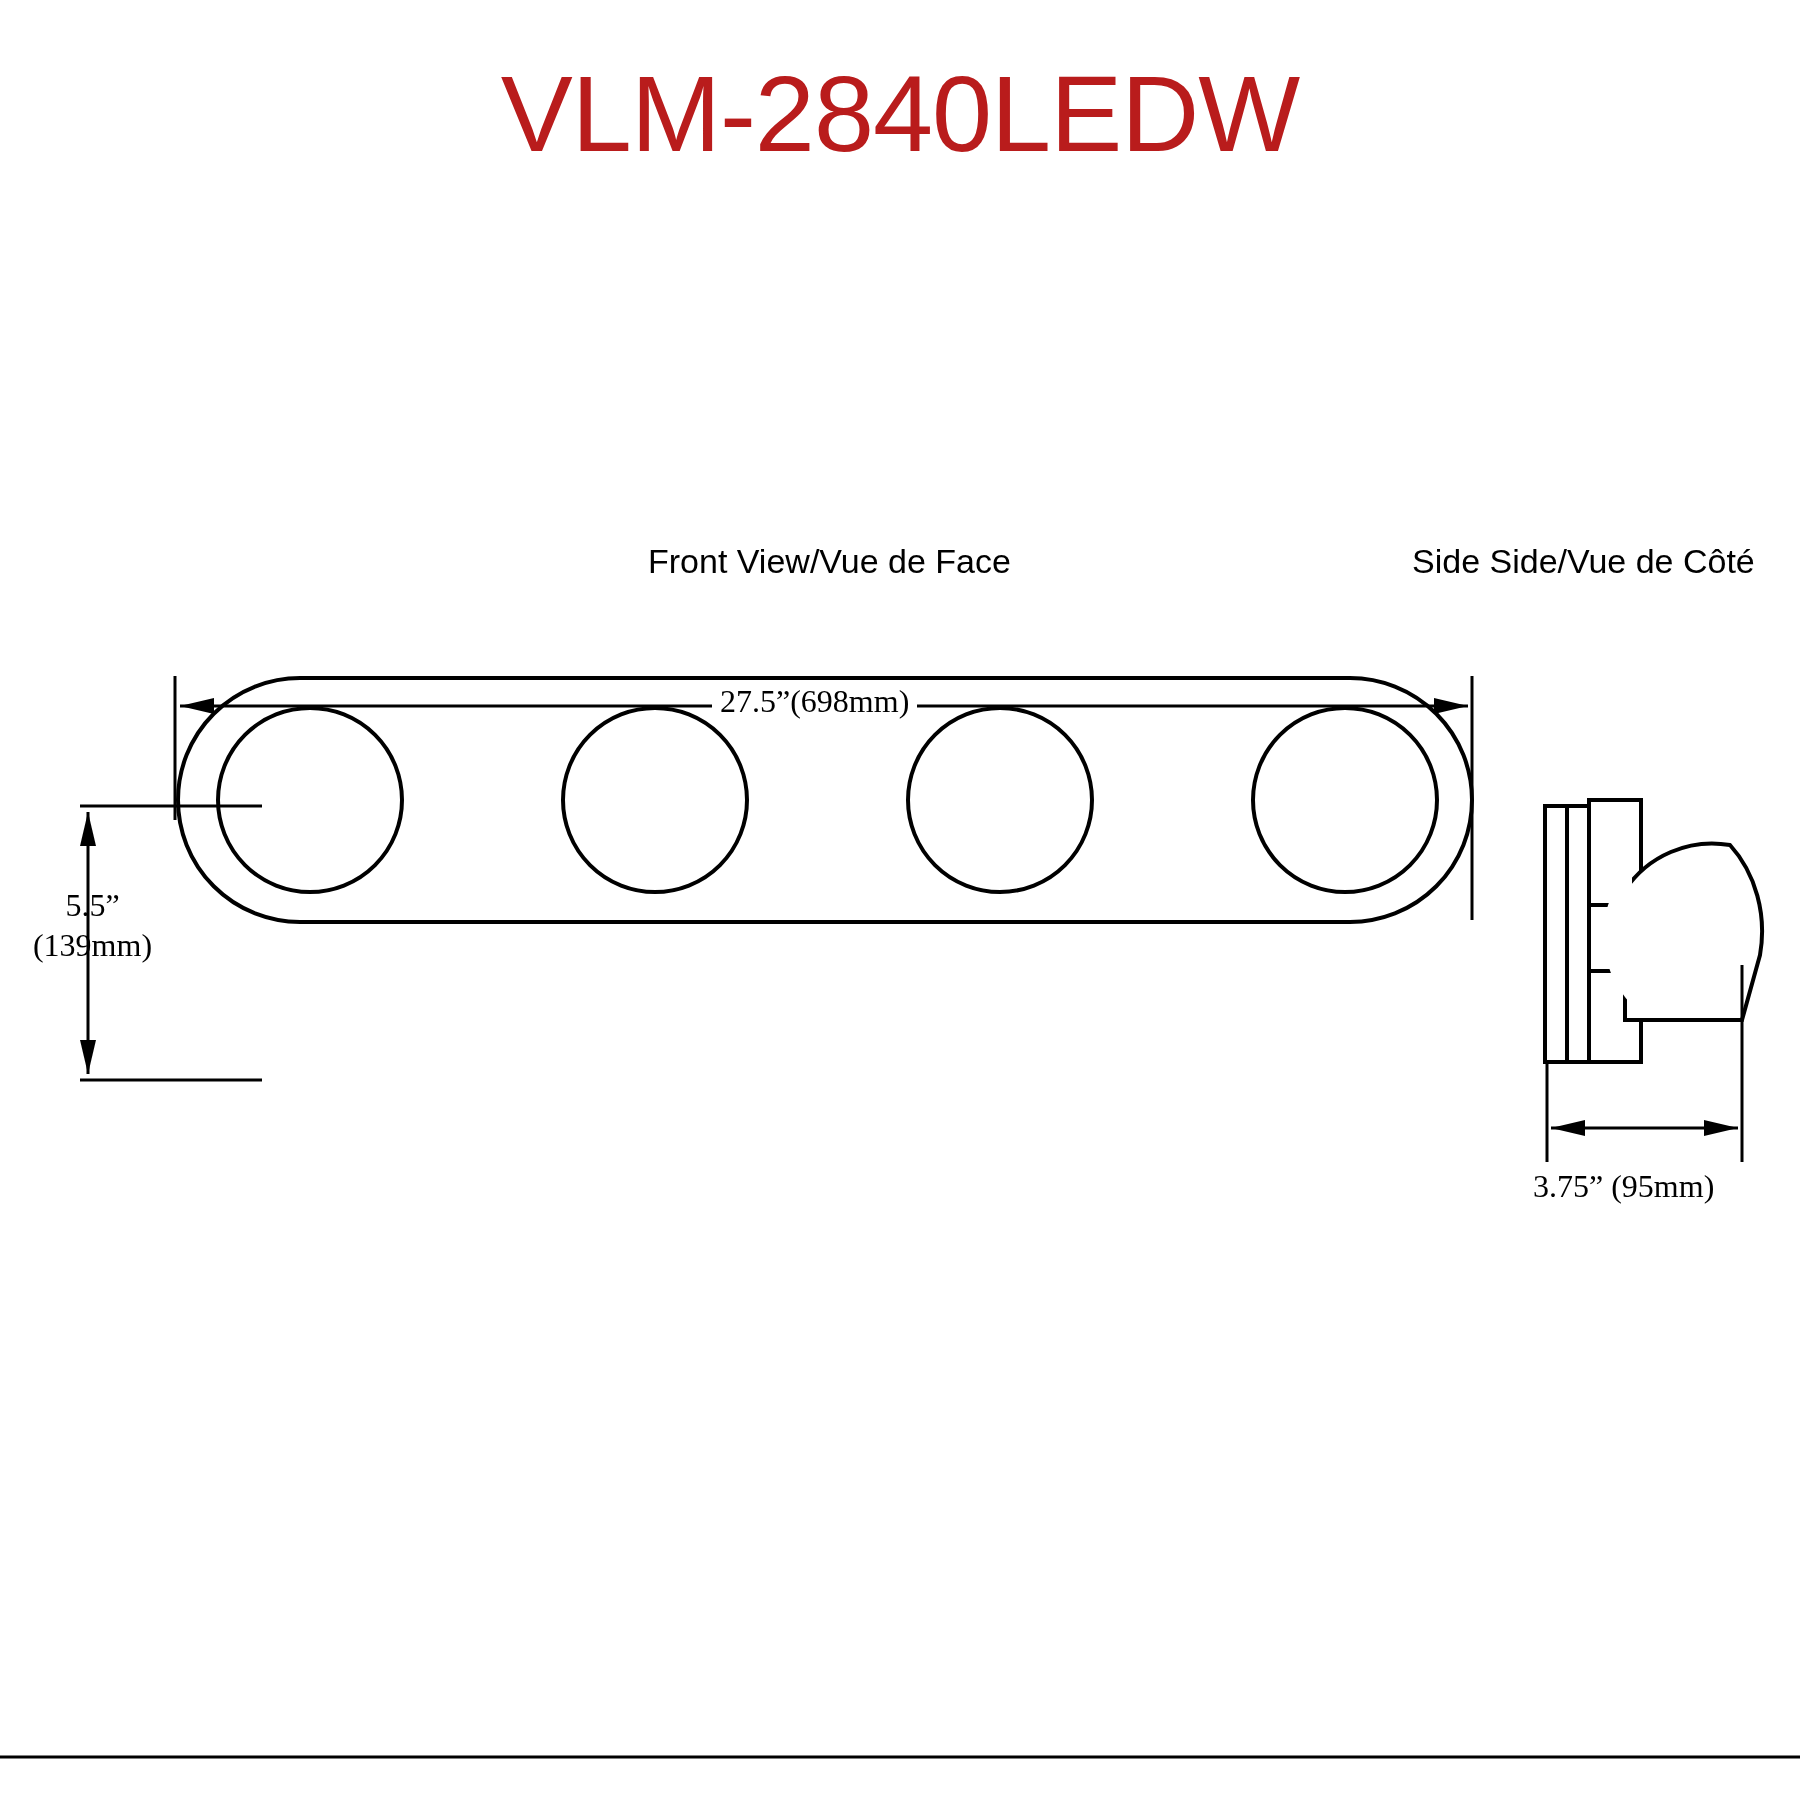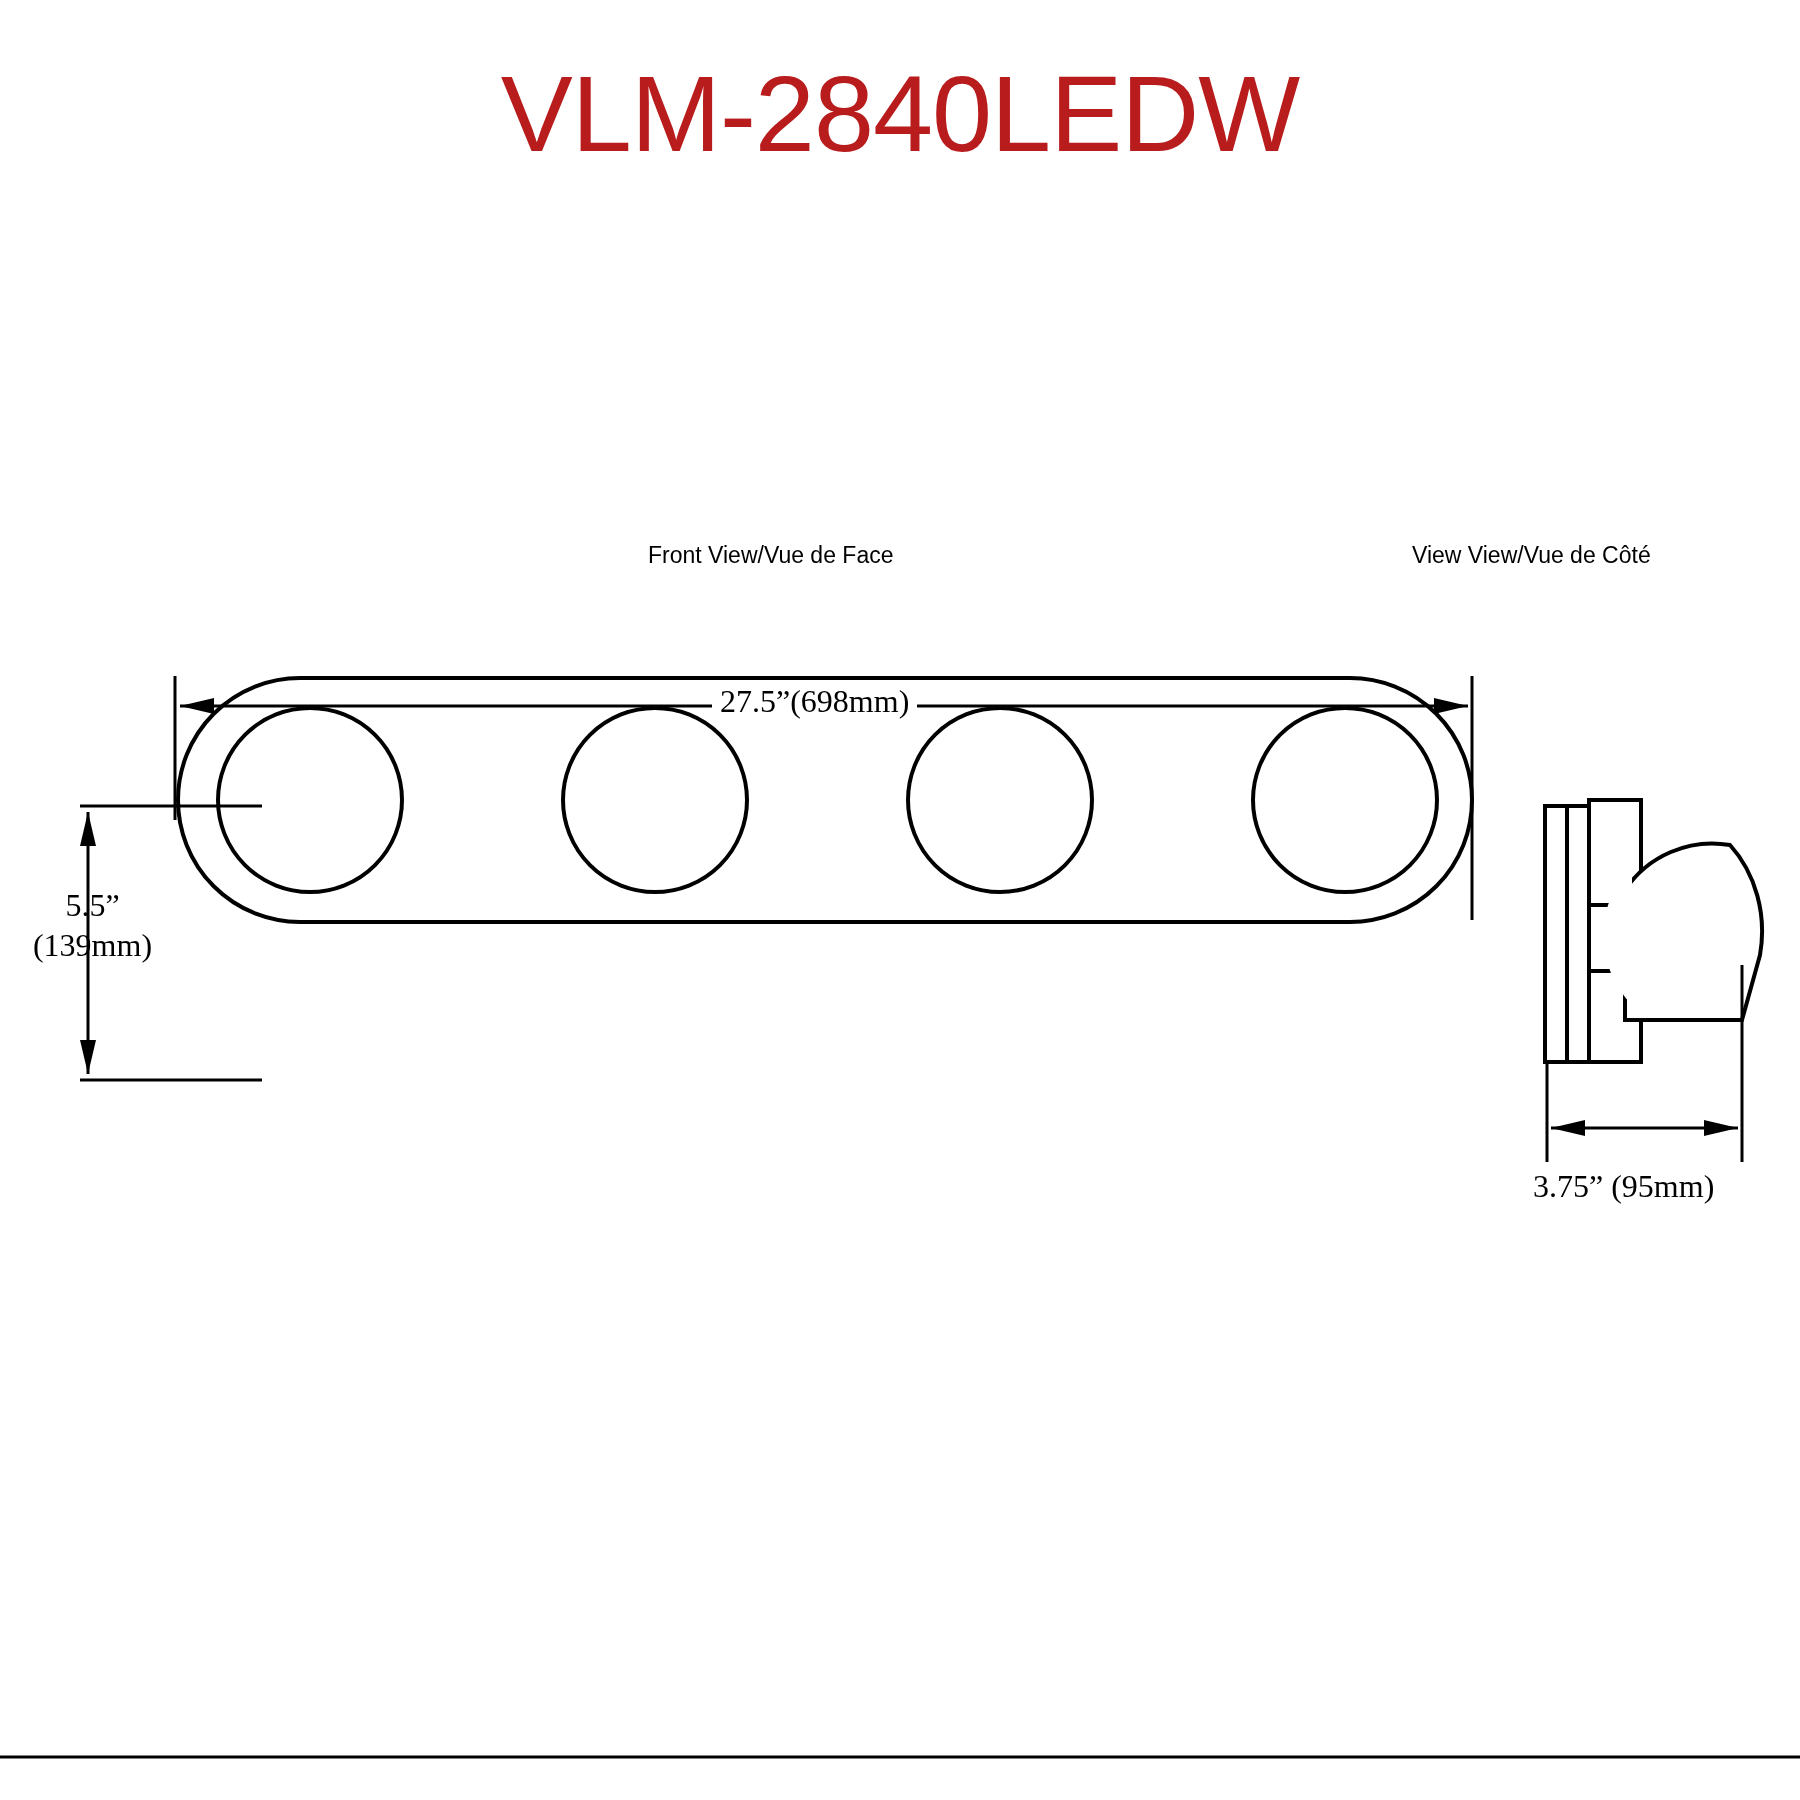--- a/index.html
+++ b/index.html
@@ -31,21 +31,21 @@
     font-family: "Liberation Sans", sans-serif;
     font-size: 108px;
     font-weight: 400;
     letter-spacing: -1px;
     color: #b91c1c;
     line-height: 1.1;
   }
   .view-label {
     position: absolute;
     font-family: "Liberation Sans", sans-serif;
-    font-size: 23px;
+    font-size: 34px;
     font-weight: 400;
     color: #000000;
     white-space: nowrap;
   }
   #front-view-label {
     left: 648px;
     top: 542px;
   }
   #side-view-label {
     left: 1412px;
@@ -90,21 +90,21 @@
   }
 </style>
 </head>
 <body>
 
 <div id="page">
 
   <div class="title">VLM-2840LEDW</div>
 
   <div class="view-label" id="front-view-label">Front View/Vue de Face</div>
-  <div class="view-label" id="side-view-label">View View/Vue de Côté</div>
+  <div class="view-label" id="side-view-label">Side Side/Vue de Côté</div>
 
   <svg class="draw" viewBox="0 0 1800 1800">
 
     <g>
       <path d="M 178 800 A 122 122 0 0 1 300 678 L 1350 678 A 122 122 0 0 1 1350 922 L 300 922 A 122 122 0 0 1 178 800 Z" fill="#ffffff" stroke="#000000" stroke-width="4"></path>
 
       <circle cx="310" cy="800" r="92" fill="#ffffff" stroke="#000000" stroke-width="4"></circle>
 
       <circle cx="655" cy="800" r="92" fill="#ffffff" stroke="#000000" stroke-width="4"></circle>
 

